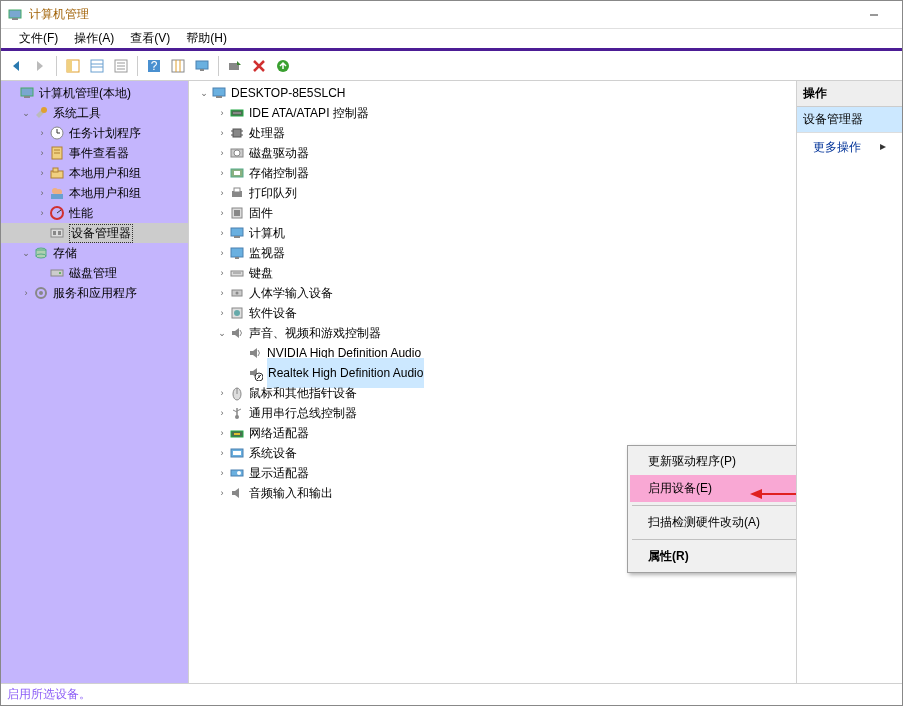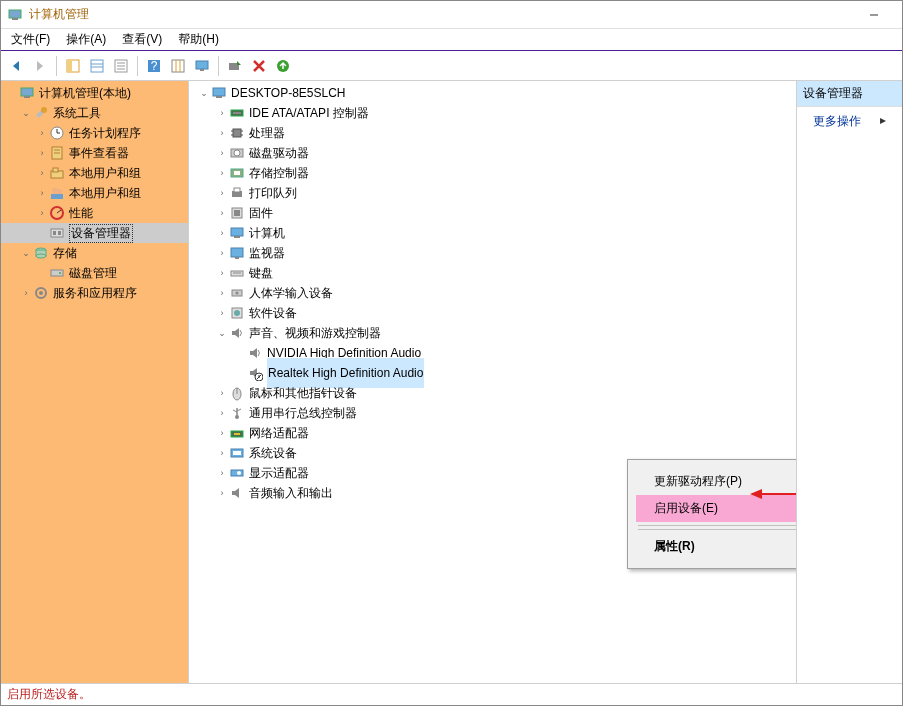--- a/index.html
+++ b/index.html
@@ -3,30 +3,30 @@
 <meta charset="utf-8">
 <style>
 * { margin: 0; padding: 0; box-sizing: border-box; font-family: "Microsoft YaHei", "SimSun", sans-serif; font-size: 12px; }
 body { background: #fff; width: 903px; height: 706px; overflow: hidden; border: 1px solid #888; }
 
 .titlebar { height: 28px; display: flex; align-items: center; padding: 0 6px; border-bottom: 1px solid #e0e0e0; }
 .titlebar .app-icon { width: 16px; height: 16px; margin-right: 6px; }
 .titlebar .title { flex: 1; color: #a16207; font-size: 12px; }
 .titlebar .win-btn { width: 44px; height: 28px; display: flex; align-items: center; justify-content: center; color: #333; }
 
-.menubar { height: 22px; display: flex; align-items: center; padding: 0 2px; border-bottom: 1px solid #4c1d95; }
+.menubar { height: 22px; display: flex; align-items: center; padding: 0 10px; border-bottom: 3px solid #4c1d95; }
 .menubar .menu-item { padding: 2px 8px; cursor: default; color: #000; }
 
 .toolbar { height: 30px; display: flex; align-items: center; padding: 0 4px; border-bottom: 1px solid #d0d0d0; background: #fff; gap: 2px; }
 .toolbar .tb-sep { width: 1px; height: 20px; background: #ccc; margin: 0 3px; }
 .toolbar .tb-btn { width: 22px; height: 22px; display: flex; align-items: center; justify-content: center; border: 1px solid transparent; }
 
 .content { display: flex; height: calc(100% - 28px - 22px - 30px - 22px); }
 
-.left-pane { width: 188px; border-right: 1px solid #d0d0d0; overflow: auto; background: #fdba74; padding-top: 2px; }
+.left-pane { width: 188px; border-right: 1px solid #d0d0d0; overflow: auto; background: #c4b5fd; padding-top: 2px; }
 .center-pane { flex: 1; border-right: 1px solid #d0d0d0; overflow: auto; background: #fff; position: relative; padding-top: 2px; }
 .right-pane { width: 105px; background: #fff; overflow: auto; }
 
 .tree-item { display: flex; align-items: center; height: 20px; padding-right: 4px; white-space: nowrap; cursor: default; }
 .tree-item .expander { width: 14px; height: 14px; display: flex; align-items: center; justify-content: center; color: #666; font-size: 9px; flex-shrink: 0; }
 .tree-item .node-icon { width: 16px; height: 16px; margin-right: 4px; flex-shrink: 0; display: flex; align-items: center; justify-content: center; }
 .tree-item .node-label { color: #000; }
 .tree-item.selected-left { background: #ccc; }
 .tree-item.selected-left .node-label { border: 1px dotted #333; padding: 0 1px; }
 .tree-item.selected-center .node-label { background: #cce8ff; padding: 8px 1px; }
@@ -36,29 +36,29 @@
 .indent-2 { padding-left: 34px; }
 
 .c-indent-0 { padding-left: 8px; }
 .c-indent-1 { padding-left: 26px; }
 .c-indent-2 { padding-left: 44px; }
 
 .right-header { background: #eee; border-bottom: 1px solid #ccc; padding: 4px 6px; font-weight: bold; }
 .right-highlight { background: #cce8ff; padding: 4px 6px; border-bottom: 1px solid #ddd; }
 .right-link { padding: 6px 16px; color: #003399; cursor: default; }
 
-.context-menu { position: absolute; left: 438px; top: 378px; width: 184px; background: #f0f0f0; border: 1px solid #a0a0a0; box-shadow: 2px 2px 4px rgba(0,0,0,0.3); z-index: 100; padding: 8px; }
+.context-menu { position: absolute; left: 438px; top: 364px; width: 184px; background: #f0f0f0; border: 1px solid #a0a0a0; box-shadow: 2px 2px 4px rgba(0,0,0,0.3); z-index: 100; padding: 2px; }
 .context-menu .cm-item { padding: 5px 18px; cursor: default; }
 .context-menu .cm-item.highlighted { background: #f9a8d4; }
 .context-menu .cm-sep { height: 1px; background: #c0c0c0; margin: 3px 2px; }
 .context-menu .cm-bold { font-weight: bold; }
 
 .red-arrow { position: absolute; left: 559px; top: 405px; z-index: 200; pointer-events: none; }
 
-.statusbar { height: 22px; border-top: 1px solid #d0d0d0; display: flex; align-items: center; padding: 0 6px; color: #b91c1c; }
+.statusbar { height: 22px; border-top: 1px solid #d0d0d0; display: flex; align-items: center; padding: 0 6px; color: #8b5cf6; }
 
 svg { display: block; }
 </style>
 </head>
 <body>
 
 <div class="titlebar">
   <span class="app-icon">
     <svg width="16" height="16">
         <rect x="2" y="3" width="12" height="8" fill="#7aa7d0" stroke="#4a6"></rect>
@@ -493,32 +493,34 @@
           </span>
           <span class="node-label">音频输入和输出</span>
         </div>
       </div>
 
     <div class="context-menu">
       <div id="cm-items">
           <div class="cm-item">更新驱动程序(P)</div>
           <div class="cm-item highlighted">启用设备(E)</div>
           <div class="cm-sep"></div>
+          <div class="cm-item">扫描检测硬件改动(A)</div>
           <div class="cm-sep"></div>
           <div class="cm-item cm-bold">属性(R)</div>
         </div>
     </div>
 
     <svg class="red-arrow" width="60" height="16">
       <line x1="58" y1="8" x2="8" y2="8" stroke="#e02020" stroke-width="2"></line>
       <path d="M2 8 L14 3 L14 13 Z" fill="#e02020"></path>
     </svg>
   </div>
 
   <div class="right-pane">
+    <div class="right-header">操作</div>
     <div class="right-highlight">设备管理器</div>
     <div class="right-link">
       <span>更多操作</span>
       <span style="float:right;color:#333;">▸</span>
     </div>
   </div>
 </div>
 
 <div class="statusbar">
   <span>启用所选设备。</span>

